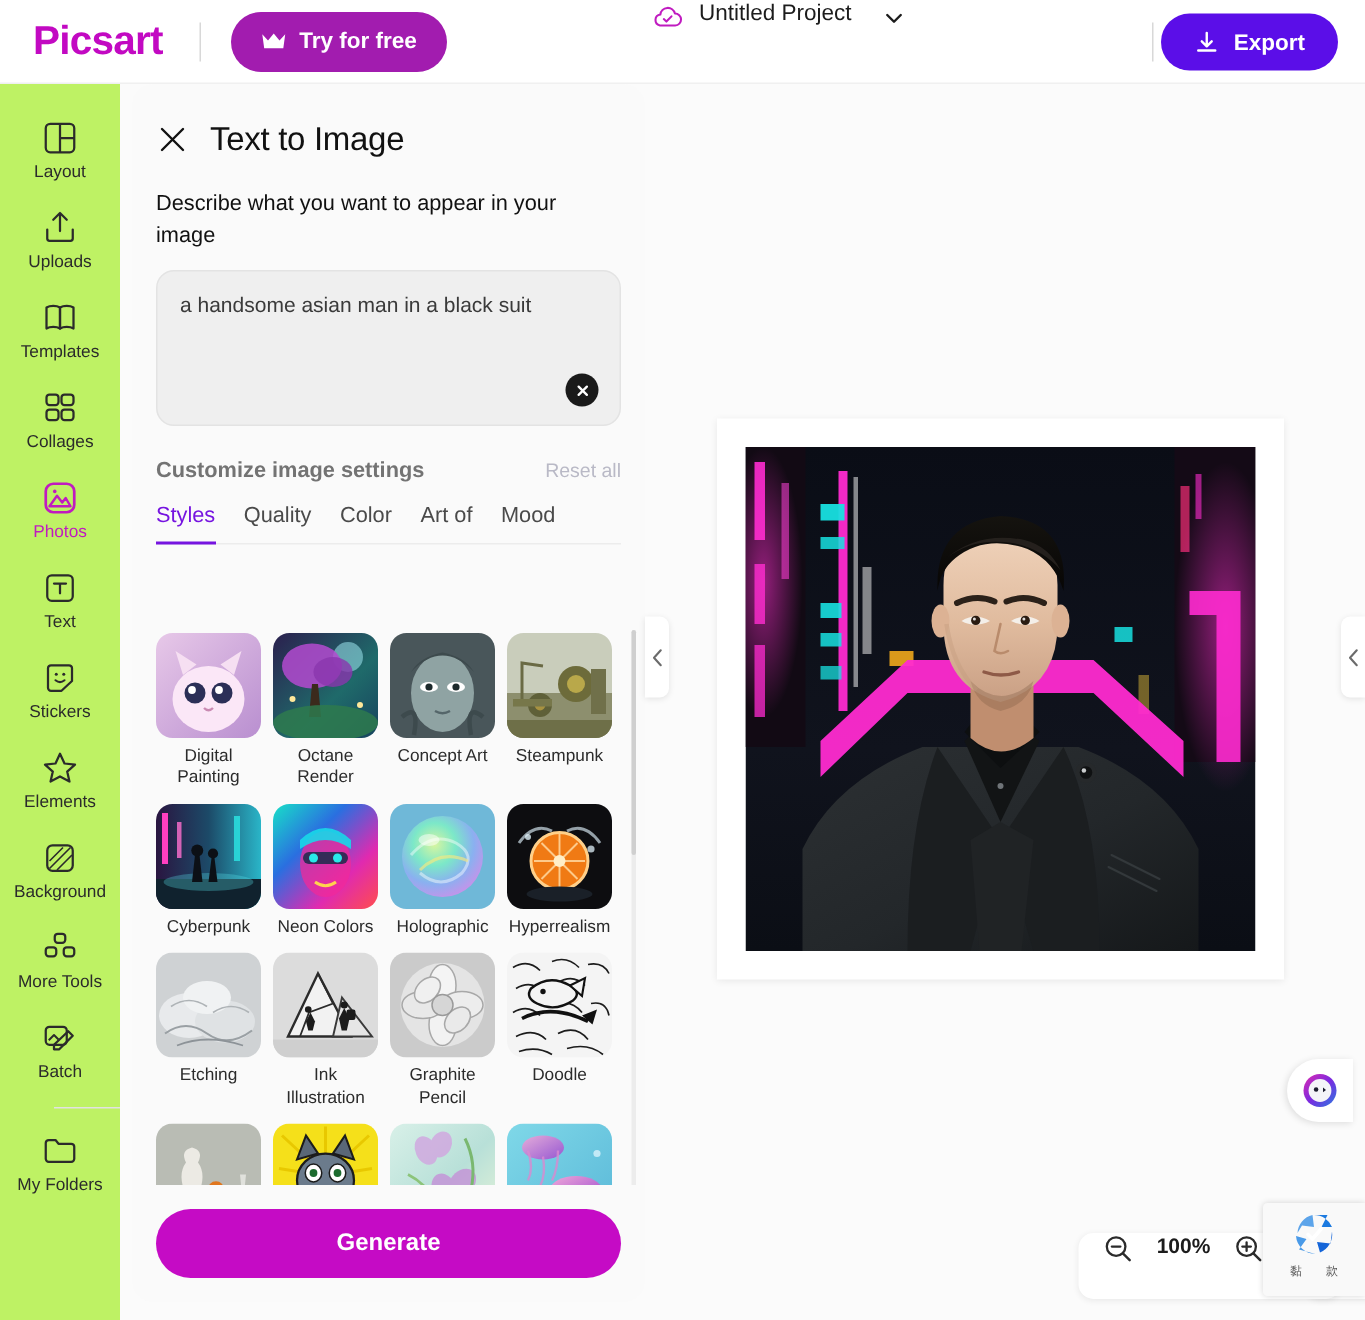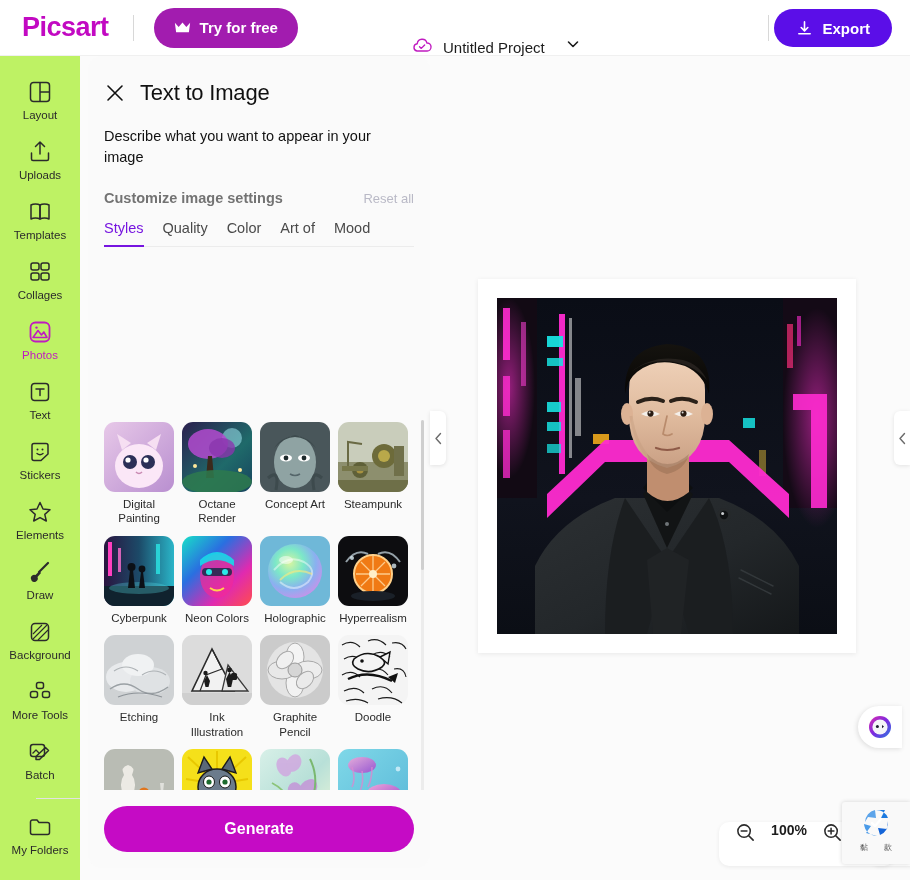--- a/index.html
+++ b/index.html
@@ -23,22 +23,22 @@
   }
   .hdr-divider { width:1px; height:26px; background:#d8d8d8; margin:0 20px 0 24px; }
   .try-btn {
     display:flex; align-items:center; gap:9px;
     background:#a21caf; color:#fff; border:none; border-radius:22px;
     height:40px; padding:0 20px; font-size:15px; font-weight:700;
     font-family:inherit; cursor:pointer;
   }
   .crown { width:17px; height:13px; display:block; }
   .proj-wrap {
-    position:absolute; left:411px; top:0; height:56px;
-    display:flex; align-items:flex-end; gap:10px;
+    position:absolute; left:434px; top:0; height:56px;
+    display:flex; align-items:flex-start; gap:10px;
   }
   .proj-name { font-size:15px; color:#1c1c1c; }
   .chev-btn { background:none; border:none; cursor:pointer; padding:4px 10px; display:flex; }
   .hdr-divider2 {
     position:absolute; left:768px; top:15px; width:1px; height:26px; background:#d8d8d8;
   }
   .export-btn {
     position:absolute; right:18px; top:9px;
     display:flex; align-items:center; gap:9px;
     background:#5b0ee8; color:#fff; border:none; border-radius:20px;
@@ -277,27 +277,20 @@
       <span class="rail-label">Stickers</span>
     </div>
 
     <div class="rail-item">
       <svg class="ico" viewBox="0 0 26 26">
         <path d="M13 3.5 L16 10 L23 10.8 L17.8 15.4 L19.3 22 L13 18.6 L6.7 22 L8.2 15.4 L3 10.8 L10 10 Z" fill="none" stroke="#2b2b2b" stroke-width="1.5" stroke-linejoin="round"></path>
       </svg>
       <span class="rail-label">Elements</span>
     </div>
 
-    <div class="rail-item">
-      <svg class="ico" viewBox="0 0 26 26">
-        <path d="M21 4 L12 13" stroke="#2b2b2b" stroke-width="2.2" stroke-linecap="round"></path>
-        <path d="M12.5 12 L8.5 16 A3.5 3.5 0 0 0 4.5 21.5 A3.5 3.5 0 0 0 10.5 18 L14 14 Z" fill="#2b2b2b"></path>
-      </svg>
-      <span class="rail-label">Draw</span>
-    </div>
 
     <div class="rail-item">
       <svg class="ico" viewBox="0 0 26 26">
         <rect x="4.5" y="4.5" width="17" height="17" rx="3.5" fill="none" stroke="#2b2b2b" stroke-width="1.5"></rect>
         <path d="M6 15 L15 6 M6 20 L20 6 M11 21 L21 11" stroke="#2b2b2b" stroke-width="1.1"></path>
       </svg>
       <span class="rail-label">Background</span>
     </div>
 
     <div class="rail-item">
@@ -458,20 +451,28 @@
   <div class="panel">
     <div class="panel-head">
       <svg class="close-x" viewBox="0 0 22 22">
         <path d="M4 4 L18 18 M18 4 L4 18" stroke="#111" stroke-width="1.6" stroke-linecap="round"></path>
       </svg>
       <div class="panel-title">Text to Image</div>
     </div>
 
     <div class="describe">Describe what you want to appear in your image</div>
 
+    <div class="prompt-box">
+      <div class="prompt-text" title="Describe what you want to appear in your image">a handsome asian man in a black suit</div>
+      <button class="clear-btn">
+        <svg width="11" height="11" viewBox="0 0 12 12">
+          <path d="M3 3 L9 9 M9 3 L3 9" stroke="#fff" stroke-width="1.7" stroke-linecap="round"></path>
+        </svg>
+      </button>
+    </div>
 
     <div class="settings-row">
       <span class="settings-title">Customize image settings</span>
       <span class="reset-all">Reset all</span>
     </div>
 
     <div class="tabs">
       <div class="tab active">Styles</div>
       <div class="tab">Quality</div>
       <div class="tab">Color</div>

